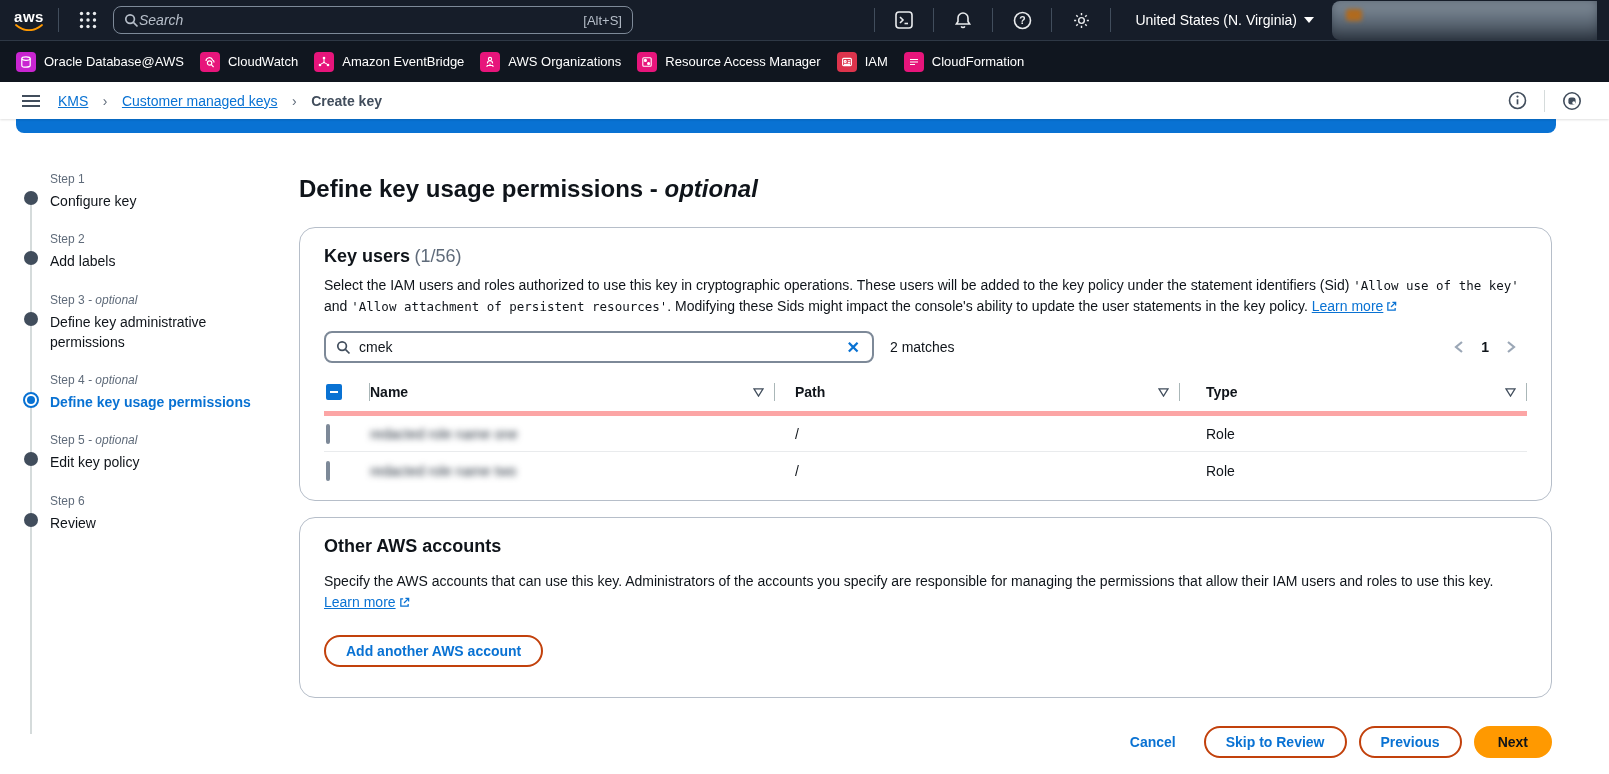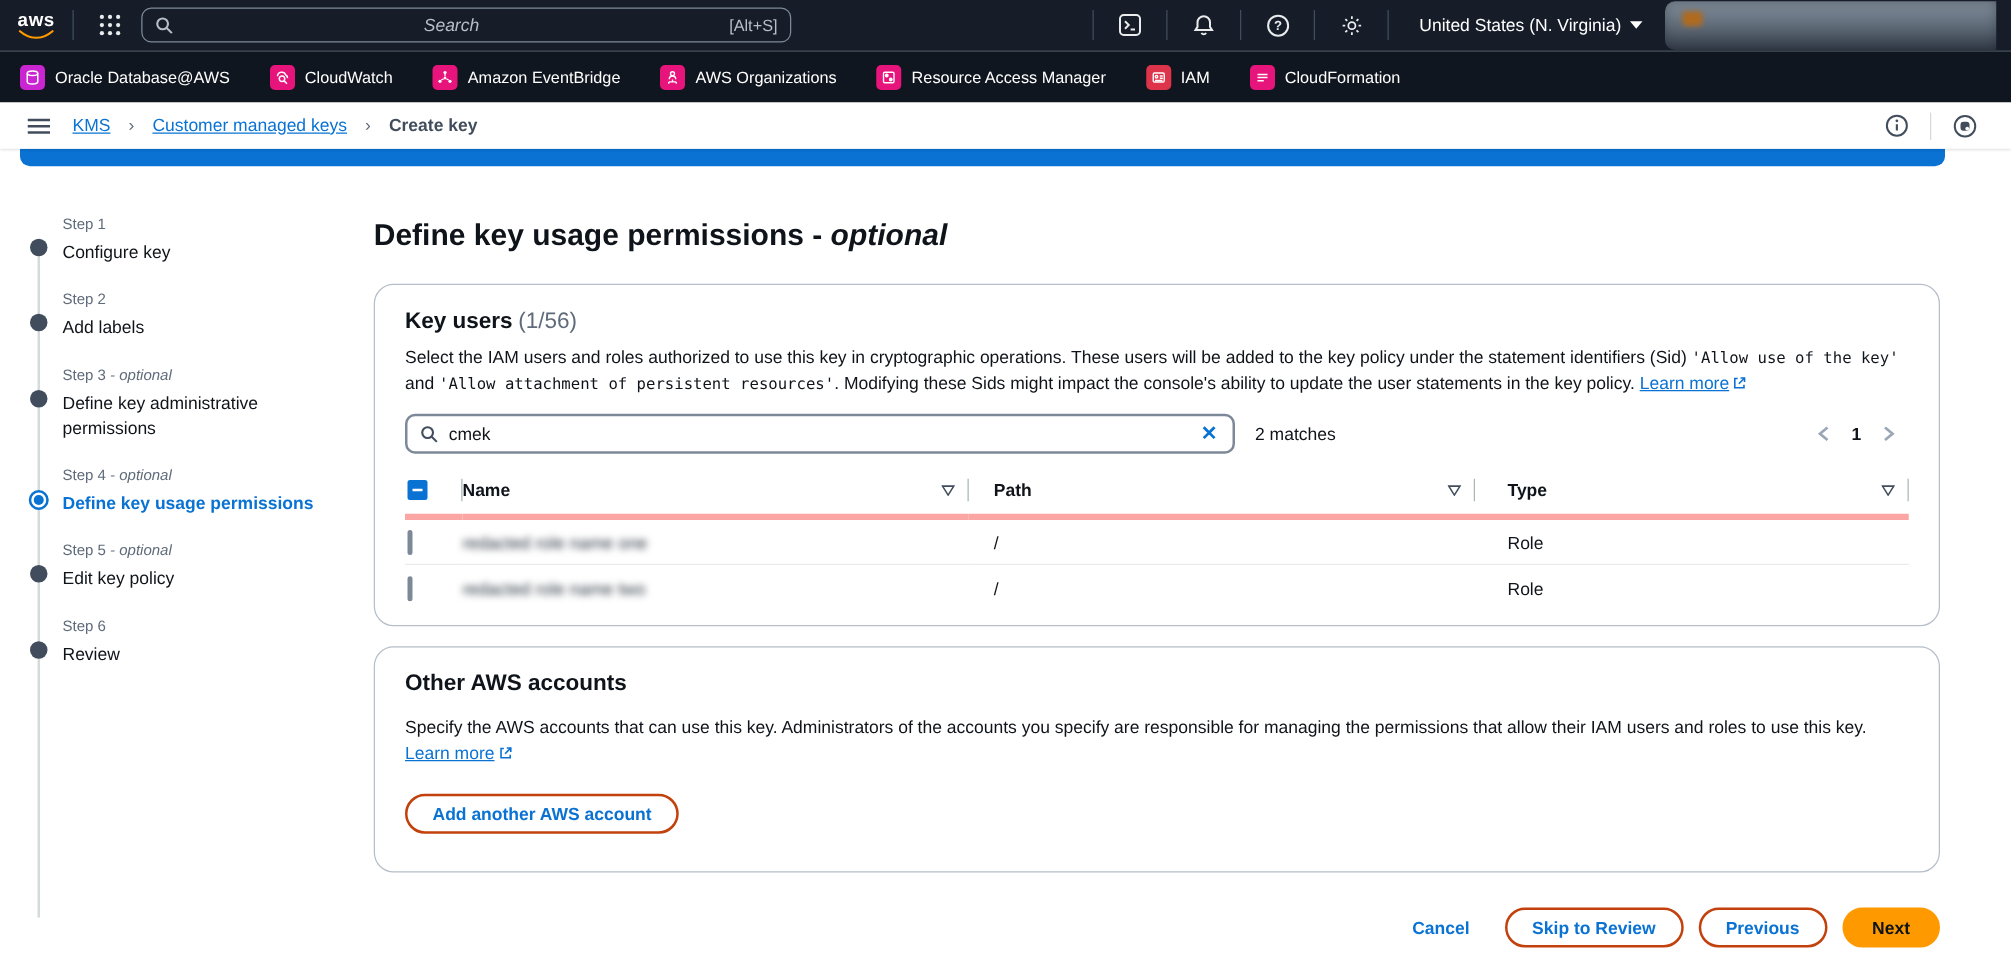--- a/index.html
+++ b/index.html
@@ -9,39 +9,39 @@
   
   .topbar { height:41px; background:#161d29; display:flex; align-items:center;
     padding:0 12px 0 14px; position:relative; border-bottom:1px solid #2e3845; }
   .topbar .vdiv { width:1px; height:24px; background:#414d5c; margin:0 10px; }
   .aws-logo { display:flex; flex-direction:column; align-items:center; margin-right:4px; cursor:pointer; }
   .aws-logo .aws-text { color:#fff; font-weight:bold; font-size:15px; letter-spacing:.5px; line-height:14px; }
   .grid-icon { margin:0 10px; cursor:pointer; }
   .search-wrap { width:520px; height:28px; border:1px solid #7d8998; border-radius:8px;
     display:flex; align-items:center; padding:0 10px; margin-left:6px; background:#161d29; }
   .search-wrap input { flex:1; background:transparent; border:none; outline:none;
-    color:#e9ebed; font-size:14px; font-family:"Liberation Sans",sans-serif;text-align:center; }
+    color:#e9ebed; font-size:14px; font-family:"Liberation Sans",sans-serif; }
   .search-wrap input::placeholder { color:#b6bec9; font-style:italic; }
   .kbd-hint { color:#b6bec9; font-size:13px; }
   .top-right { margin-left:auto; display:flex; align-items:center; }
   .top-icon { width:38px; height:30px; display:flex; align-items:center; justify-content:center;
     color:#e9ebed; cursor:pointer; }
   .region { color:#fff; font-size:14px; display:flex; align-items:center; gap:7px;
     padding:0 14px; cursor:pointer; white-space:nowrap; }
   .caret-down { width:0; height:0; border-left:5px solid transparent; border-right:5px solid transparent;
     border-top:6px solid #fff; }
   .account-blur { width:265px; height:39px; margin-left:4px; border-radius:8px 0 0 8px; overflow:hidden;
     position:relative; }
   .account-blur .smudge { position:absolute; inset:-6px;
     background:linear-gradient(180deg,#8b97a3 0%,#5d6976 55%,#1d242e 100%); filter:blur(7px); }
   .account-blur .speck { position:absolute; left:14px; top:8px; width:16px; height:12px;
     background:#b06a1e; filter:blur(2px); border-radius:3px; }
 
   
-  .favbar { height:41px; background:#10161f; display:flex; align-items:center; padding:0 16px; gap:32px; }
+  .favbar { height:41px; background:#10161f; display:flex; align-items:center; padding:0 16px; gap:16px; }
   .fav-item { display:flex; align-items:center; gap:8px; cursor:pointer; }
   .fav-ic { width:20px; height:20px; border-radius:4px; display:flex; align-items:center; justify-content:center; flex:none; }
   .fav-label { color:#fff; font-size:13px; white-space:nowrap; }
 
   
   .crumbbar { height:37px; background:#fff; display:flex; align-items:center; padding:0 22px;
     box-shadow:0 1px 2px rgba(0,0,0,.12); position:relative; z-index:2; }
   .hamburger { margin-right:18px; cursor:pointer; color:#414d5c; display:flex; }
   .crumb-link { color:#0972d3; font-size:14px; text-decoration:underline; cursor:pointer; }
   .crumb-sep { color:#5f6b7a; margin:0 10px; font-size:14px; }
@@ -76,21 +76,21 @@
 
   .card { border:1px solid #b6bec9; border-radius:16px; padding:18px 24px 10px; background:#fff; margin-bottom:16px; }
   .card-title { font-size:18px; font-weight:bold; }
   .card-count { font-size:18px; font-weight:normal; color:#5f6b7a; }
   .card-desc { font-size:14px; line-height:1.5; margin-top:8px; color:#0f141a; }
   code.sid { font-family:"DejaVu Sans Mono", monospace; font-size:12.5px; }
   .learn-link { color:#0972d3; text-decoration:underline; cursor:pointer; white-space:nowrap; }
   .ext-ic { display:inline-block; vertical-align:-1px; margin-left:3px; }
 
   .search-row { display:flex; align-items:center; margin:14px 0 10px; }
-  .filter-input { width:664px; height:32px; border:2px solid #7d8998; border-radius:8px;
+  .filter-input { width:550px; height:32px; border:2px solid #7d8998; border-radius:8px;
     display:flex; align-items:center; padding:0 10px; gap:8px; }
   .filter-input input { flex:1; border:none; outline:none; font-size:14px; color:#0f141a;
     font-family:"Liberation Sans",sans-serif; }
   .clear-x { color:#0972d3; font-size:16px; font-weight:bold; cursor:pointer; padding:0 2px; }
   .matches { font-size:14px; margin-left:16px; }
   .pager { margin-left:auto; display:flex; align-items:center; gap:16px; padding-right:10px; }
   .pager .chev { color:#9ba7b6; cursor:pointer; display:flex; }
   .pager .pnum { font-size:14px; font-weight:bold; color:#0f141a; cursor:pointer; }
 
   table.users { width:100%; border-collapse:collapse; }

